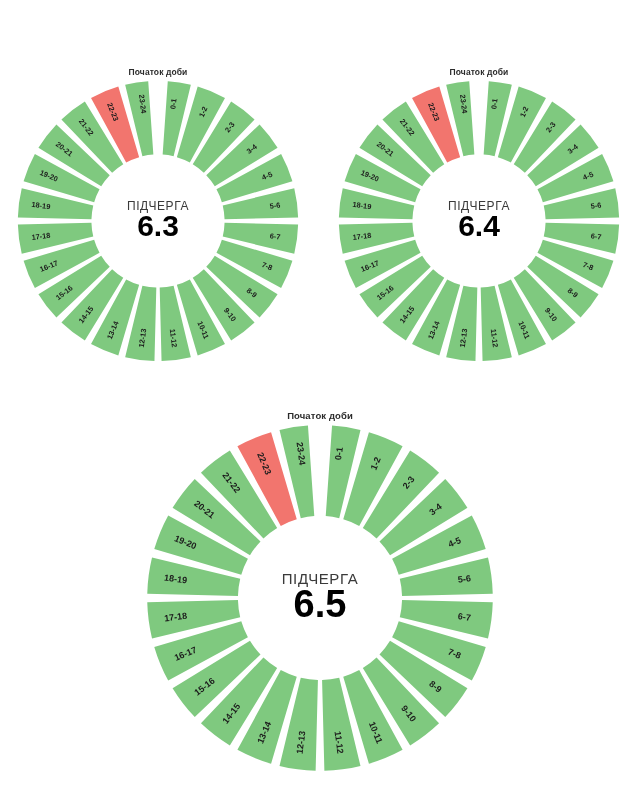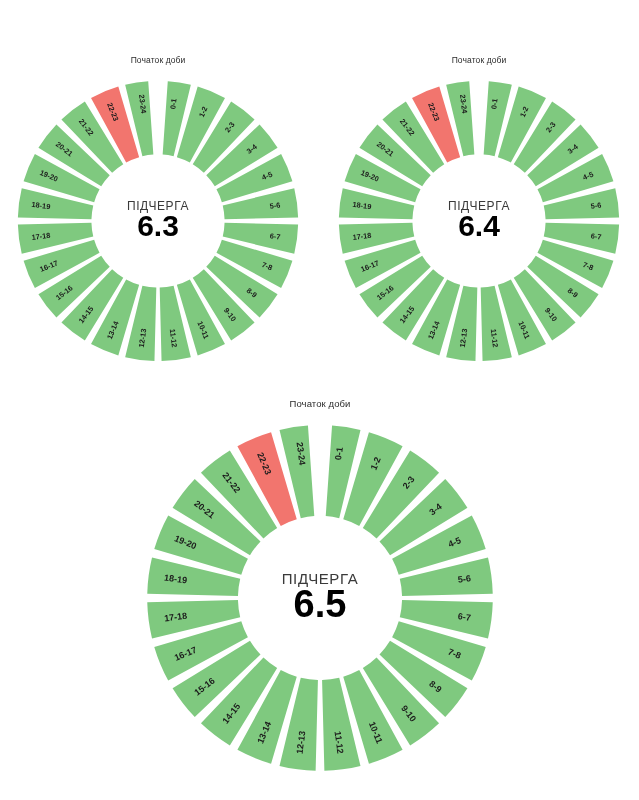--- a/index.html
+++ b/index.html
@@ -14,24 +14,24 @@
     font-family: "Liberation Sans", "DejaVu Sans", sans-serif;
     overflow: hidden;
   }
   .chart-wrap {
     position: absolute;
   }
   .chart-title {
     position: absolute;
     left: 50%;
     transform: translateX(-50%);
-    top: 0;
+    top: 12px;
     white-space: nowrap;
     color: #2b2b2b;
-    font-weight: 400;
+    font-weight: 700;
     letter-spacing: 0.1px;
   }
   .donut-svg {
     position: absolute;
     left: 0;
   }
   .seg-label {
     font-family: "Liberation Sans", "DejaVu Sans", sans-serif;
     font-weight: 700;
     fill: #1c1c1c;

